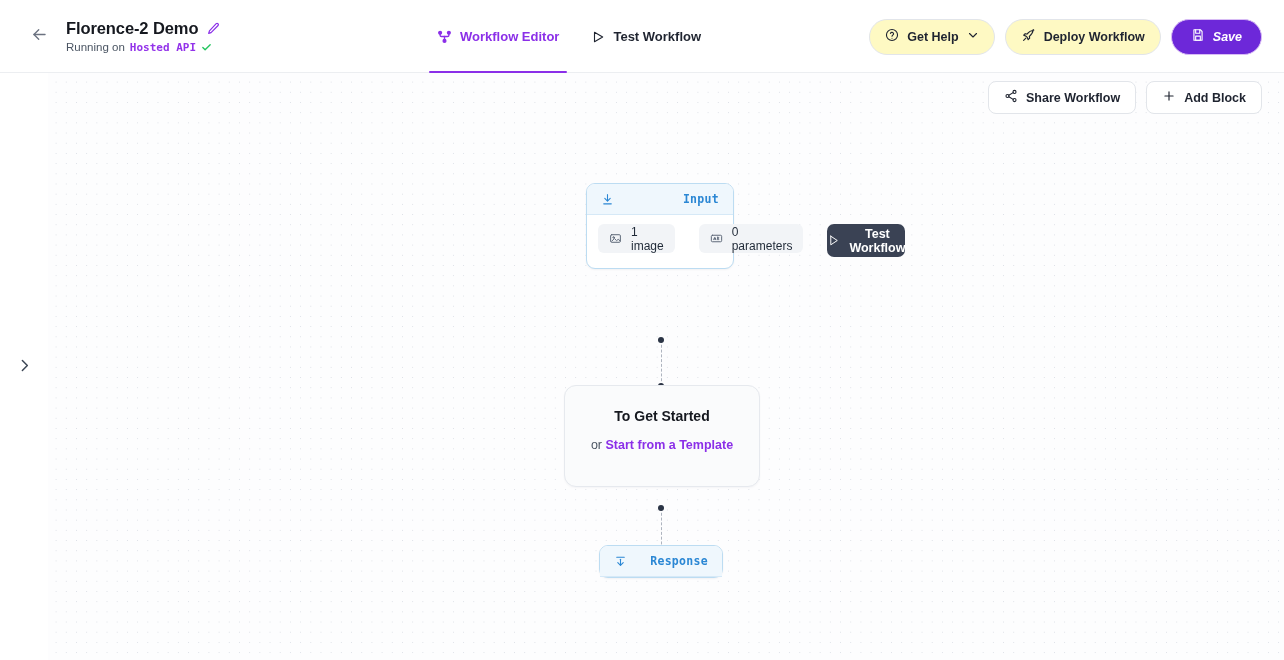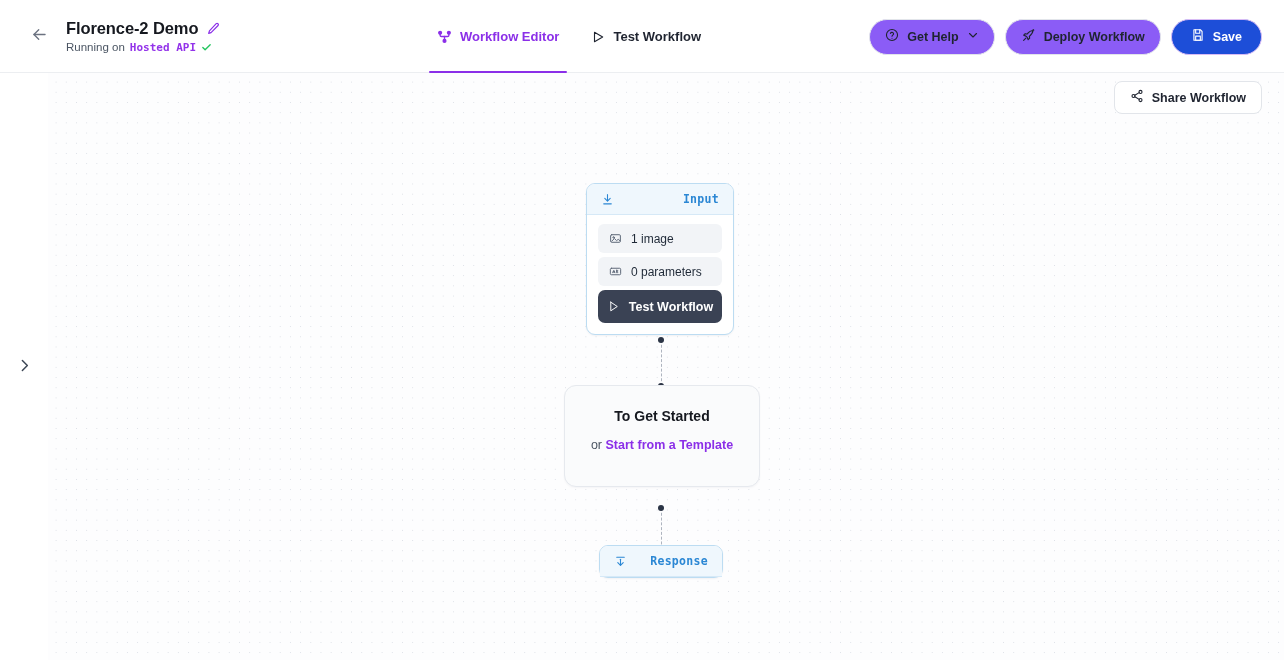--- a/index.html
+++ b/index.html
@@ -57,27 +57,27 @@
   .tab-ico { display: flex; align-items: center; }
 
   
   .header-right {
     position: absolute; right: 22px; top: 0; height: 73px;
     display: flex; align-items: center; gap: 10px;
   }
   .hbtn {
     display: flex; align-items: center; gap: 8px;
     height: 36px; padding: 0 15px; border-radius: 18px;
-    border: 1px solid #e2e5ea; background: #8b5cf6; cursor: pointer;
+    border: 1px solid #e2e5ea; background: #fef9c3; cursor: pointer;
     font-size: 12.5px; font-weight: 700; color: #1f2430;
     font-family: "Liberation Sans", sans-serif;
   }
   .hbtn.save {
-    background: #1d4ed8; border-color: #d8bcf5; color: #ffffff;
-    cursor: default; padding: 0 19px;
+    background: #6d28d9; border-color: #d8bcf5; color: #ffffff;
+    cursor: default; padding: 0 19px; font-style: italic;
   }
   .hbtn.save .ico { color: #ffffff; }
 
   
   .left-rail {
     position: absolute; left: 0; top: 73px; width: 48px; height: 587px;
     background: #ffffff; z-index: 20;
     display: flex; align-items: center; justify-content: center;
   }
   .rail-toggle {
@@ -120,21 +120,21 @@
     display: flex; align-items: center; gap: 8px;
     height: 31px; padding: 0 14px;
     background: #eff7fd; border-bottom: 1px solid #d6e9f7;
     border-radius: 8px 8px 0 0;
     font-family: "DejaVu Sans Mono", monospace;
     font-size: 11.5px; font-weight: 700; color: #2b87d4;
     letter-spacing: 0.3px;
     justify-content: space-between;
   }
   .node-head .ico { color: #2b87d4; display: flex; align-items: center; }
-  .node-body { padding: 9px 11px 11px; display: flex; flex-direction: column; gap: 4px; }
+  .node-body { padding: 9px 11px 11px; display: flex; flex-direction: row; gap: 24px; }
   .chip {
     display: flex; align-items: center; gap: 9px;
     height: 29px; padding: 0 11px; border-radius: 6px;
     background: #f2f4f7; color: #1f2937;
     font-size: 12px; font-weight: 400;
   }
   .chip .ico { color: #5b6676; display: flex; align-items: center; }
   .node-run-btn {
     display: flex; align-items: center; justify-content: center; gap: 9px;
     height: 33px; border-radius: 7px;
@@ -291,20 +291,29 @@
         <span class="ico">
           <svg width="14" height="14" viewBox="0 0 24 24" fill="none" stroke="currentColor" stroke-width="1.9" stroke-linecap="round" stroke-linejoin="round">
             <circle cx="18" cy="5" r="2.6"></circle>
               <circle cx="6" cy="12" r="2.6"></circle>
               <circle cx="18" cy="19" r="2.6"></circle>
             <line x1="8.3" y1="10.8" x2="15.7" y2="6.2"></line>
               <line x1="8.3" y1="13.2" x2="15.7" y2="17.8"></line>
           </svg>
         </span>
         <span>Share Workflow</span>
+      </button>
+      <button class="cbtn">
+        <span class="ico">
+          <svg width="14" height="14" viewBox="0 0 24 24" fill="none" stroke="currentColor" stroke-width="2" stroke-linecap="round" stroke-linejoin="round">
+            <line x1="12" y1="5" x2="12" y2="19"></line>
+              <line x1="5" y1="12" x2="19" y2="12"></line>
+          </svg>
+        </span>
+        <span>Add Block</span>
       </button>
     </div>
 
     <div class="conn" style="left:613px; top:267px; height:46px;"></div>
     <div class="dot" style="left:610px; top:264px;"></div>
     <div class="dot" style="left:610px; top:310px;"></div>
 
     <div class="conn" style="left:613px; top:435px; height:46px;"></div>
     <div class="dot" style="left:610px; top:432px;"></div>
     <div class="dot" style="left:610px; top:478px;"></div>

